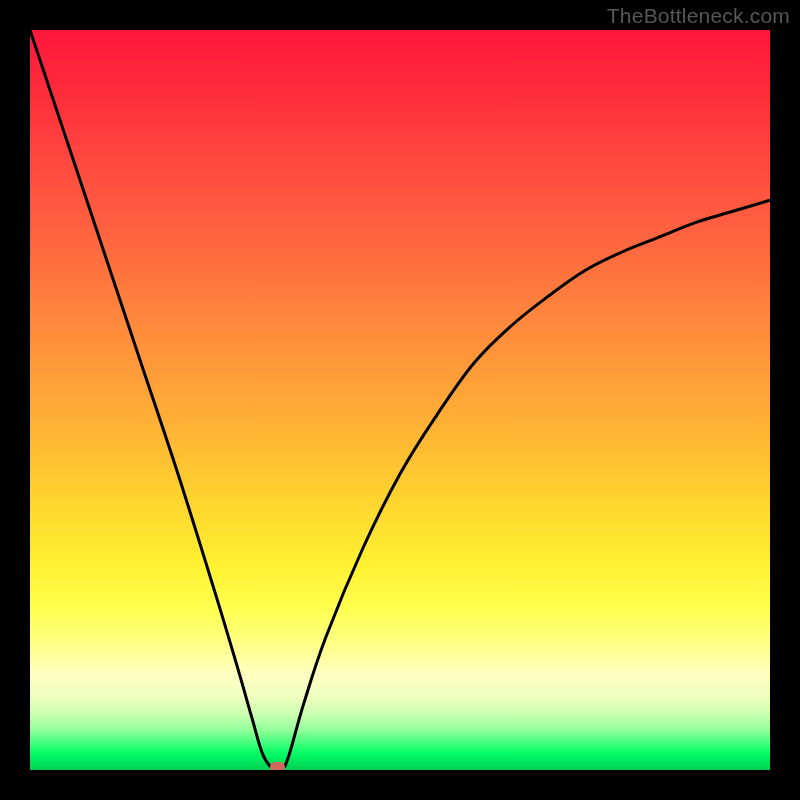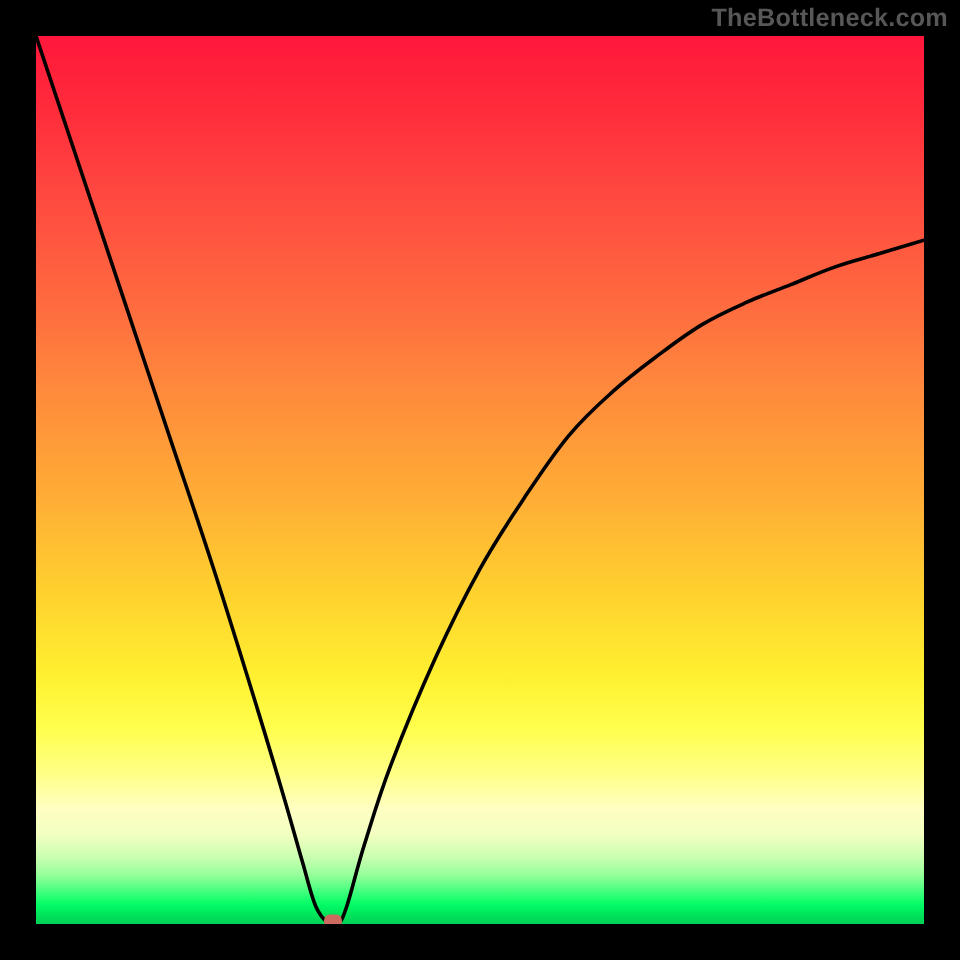--- a/index.html
+++ b/index.html
@@ -16,21 +16,21 @@
     width: 800px;
     height: 800px;
     background: #000;
   }
   .watermark {
     position: absolute;
     top: 4px;
     right: 10px;
     color: #575757;
     font-size: 21px;
-    font-weight: 700;
+    font-weight: 400;
     letter-spacing: 0.2px;
     z-index: 3;
   }
   .plot-area {
     position: absolute;
     left: 30px;
     top: 30px;
     width: 740px;
     height: 740px;
     overflow: hidden;

